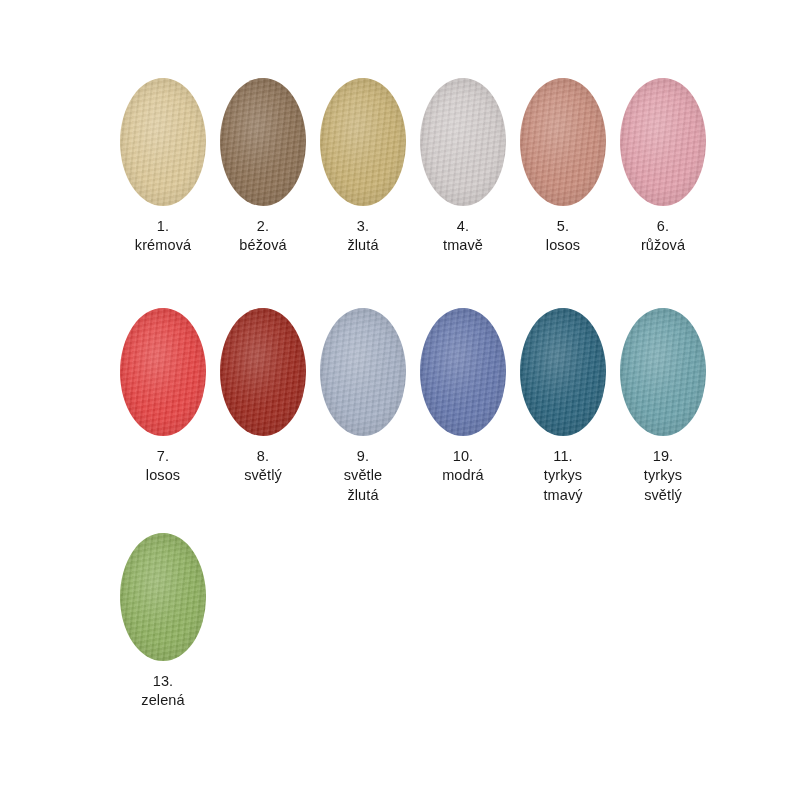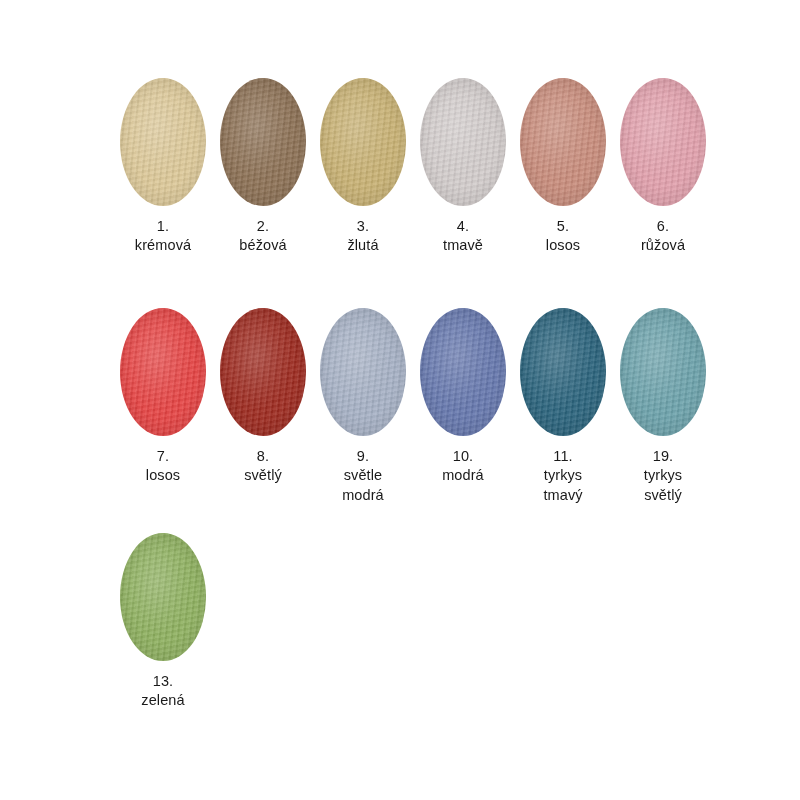--- a/index.html
+++ b/index.html
@@ -195,21 +195,21 @@
           <span class="swatch-name">světlý</span>
         </div>
       </div>
       <div class="swatch-cell">
         <div class="swatch-oval-wrap">
           <div class="swatch-oval" style="background-color: rgb(167, 178, 198);"></div>
         </div>
         <div class="swatch-label">
           <span class="swatch-index">9.</span>
           <span class="swatch-name">světle
-modrá</span>
+žlutá</span>
         </div>
       </div>
       <div class="swatch-cell">
         <div class="swatch-oval-wrap">
           <div class="swatch-oval" style="background-color: rgb(102, 120, 174);"></div>
         </div>
         <div class="swatch-label">
           <span class="swatch-index">10.</span>
           <span class="swatch-name">modrá</span>
         </div>

